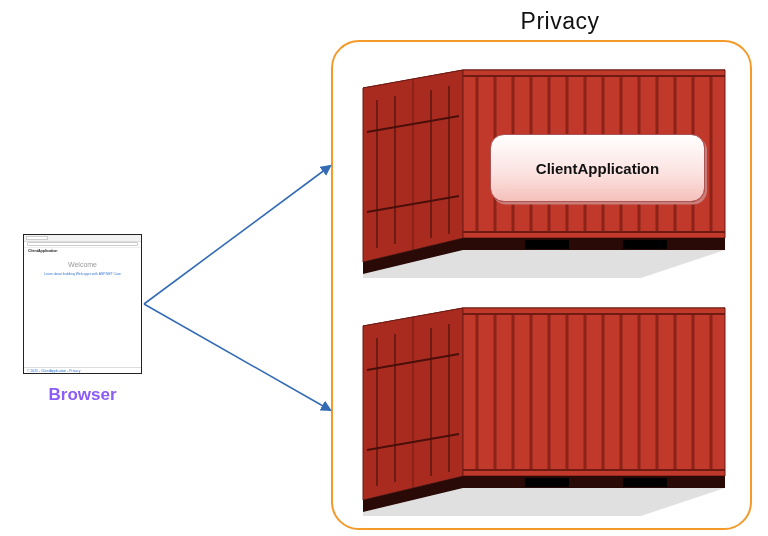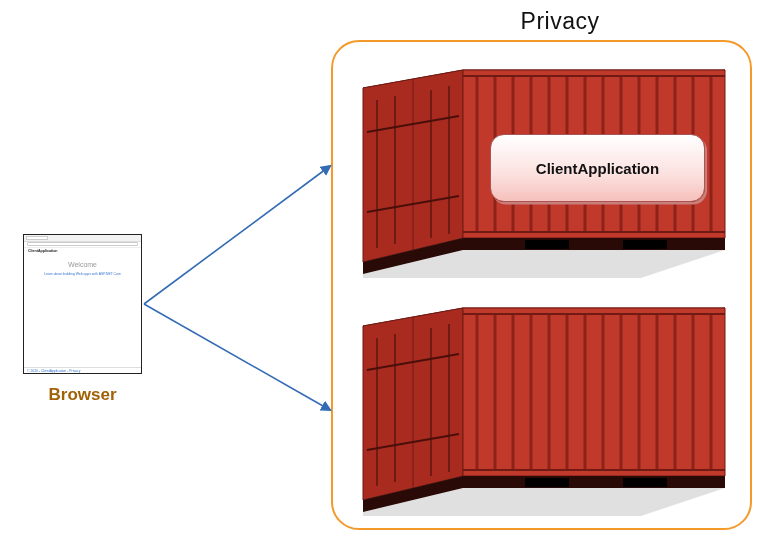--- a/index.html
+++ b/index.html
@@ -13,21 +13,21 @@
     overflow: hidden;
   }
   .browser-label {
     position: absolute;
     left: 23px;
     top: 385px;
     width: 119px;
     text-align: center;
     font-size: 17px;
     font-weight: 700;
-    color: #a16207;
+    color: #8b5cf6;
   }
   .docker-label {
     position: absolute;
     left: 385px;
     top: 8px;
     width: 350px;
     text-align: center;
     font-size: 23px;
     font-weight: 400;
     color: #111;

